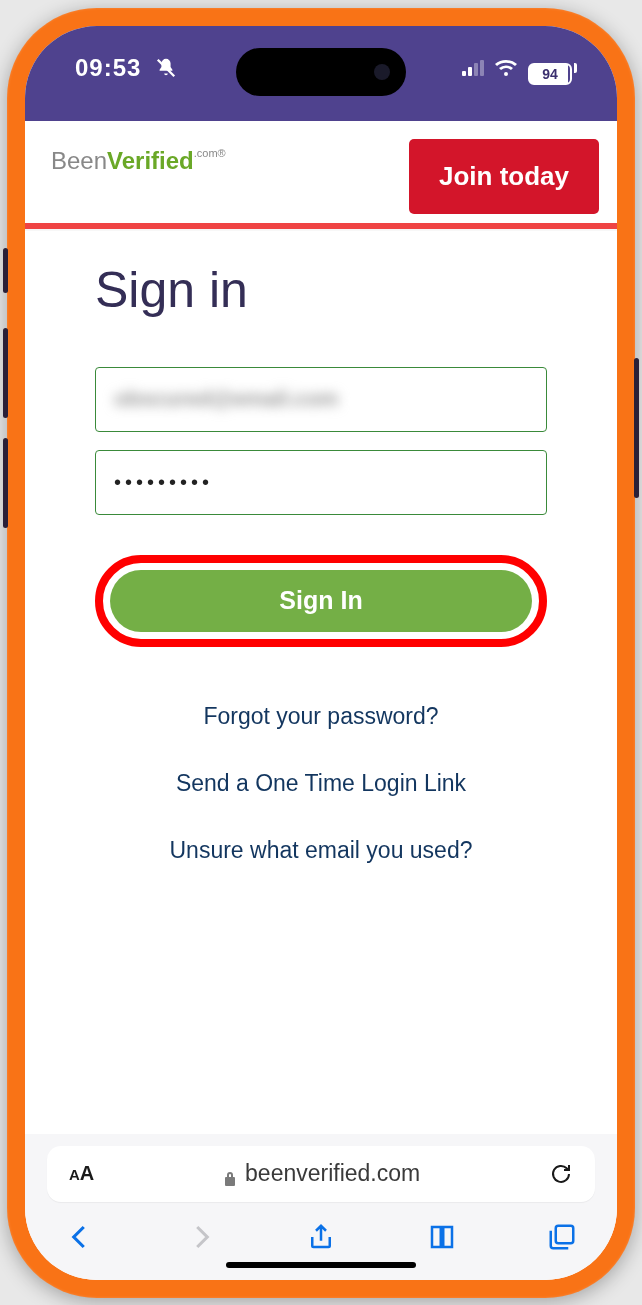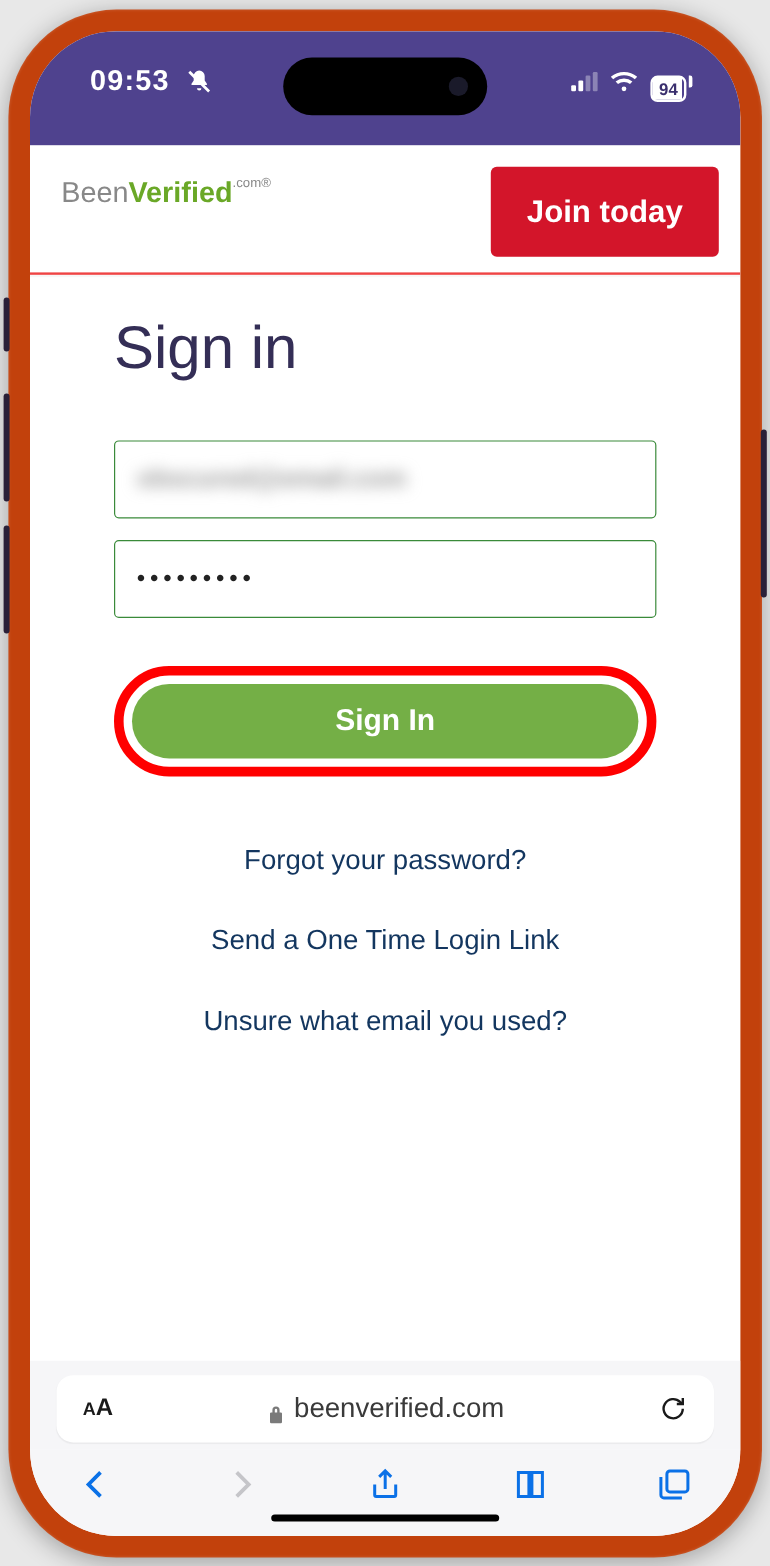--- a/index.html
+++ b/index.html
@@ -8,21 +8,21 @@
     font-family: -apple-system, BlinkMacSystemFont, "Segoe UI", sans-serif;
     width: 642px;
     height: 1305px;
     display: flex;
     align-items: center;
     justify-content: center;
   }
   .phone-frame {
     width: 628px;
     height: 1290px;
-    background: #c2410c;
+    background: #f97316;
     border-radius: 90px;
     padding: 18px;
     position: relative;
     box-shadow: inset 0 0 3px rgba(255,255,255,0.2), 0 4px 20px rgba(0,0,0,0.3);
   }
   .side-btn { position: absolute; background: #2a2038; border-radius: 3px; }
   .sb1 { left: -4px; top: 240px; width: 5px; height: 45px; }
   .sb2 { left: -4px; top: 320px; width: 5px; height: 90px; }
   .sb3 { left: -4px; top: 430px; width: 5px; height: 90px; }
   .sb4 { right: -4px; top: 350px; width: 5px; height: 140px; }
@@ -75,34 +75,34 @@
   .signal-bars span { width: 4px; background: #fff; border-radius: 1px; }
   .signal-bars span:nth-child(1){height:5px}
   .signal-bars span:nth-child(2){height:9px}
   .signal-bars span:nth-child(3){height:13px;opacity:.35}
   .signal-bars span:nth-child(4){height:16px;opacity:.35}
   .wifi { width: 24px; height: 20px; }
   .battery {
     display: flex; align-items: center; gap: 2px;
   }
   .battery-body {
-    width: 30px; height: 22px; border: 2px solid #fff; border-radius: 6px;
+    width: 44px; height: 22px; border: 2px solid #fff; border-radius: 6px;
     display: flex; align-items: center; justify-content: center;
     font-size: 14px; font-weight: 700; color: #3a2f6e;
     background: linear-gradient(to right, #fff 94%, transparent 94%);
     position: relative;
     margin-top: 12px;
   }
   .battery-cap { width: 3px; height: 10px; background: #fff; border-radius: 0 2px 2px 0;}
   .page-header {
     display: flex;
     justify-content: space-between;
     align-items: flex-start;
     padding: 18px 18px 0 26px;
-    border-bottom: 2px solid #ef4444;
+    border-bottom: 6px solid #ef4444;
     height: 108px;
     box-shadow: 0 2px 0 rgba(0,0,0,0.03);
   }
   .logo { font-size: 24px; font-weight: 400; color: #888; margin-top: 8px;}
   .logo .v { color: #6aa827; font-weight: 600; }
   .logo .dot { font-size: 11px; vertical-align: top;}
   .join-btn {
     background: #d3152a;
     color: #fff;
     font-size: 26px;

